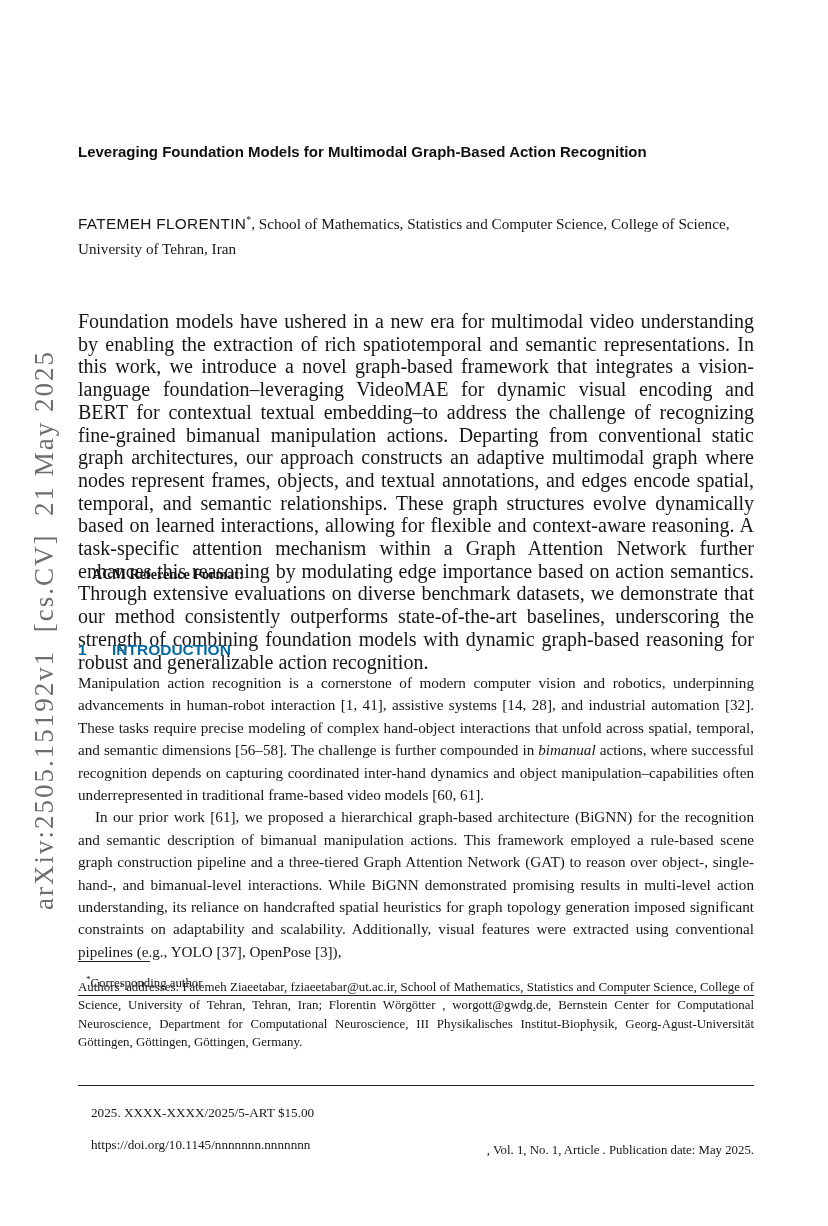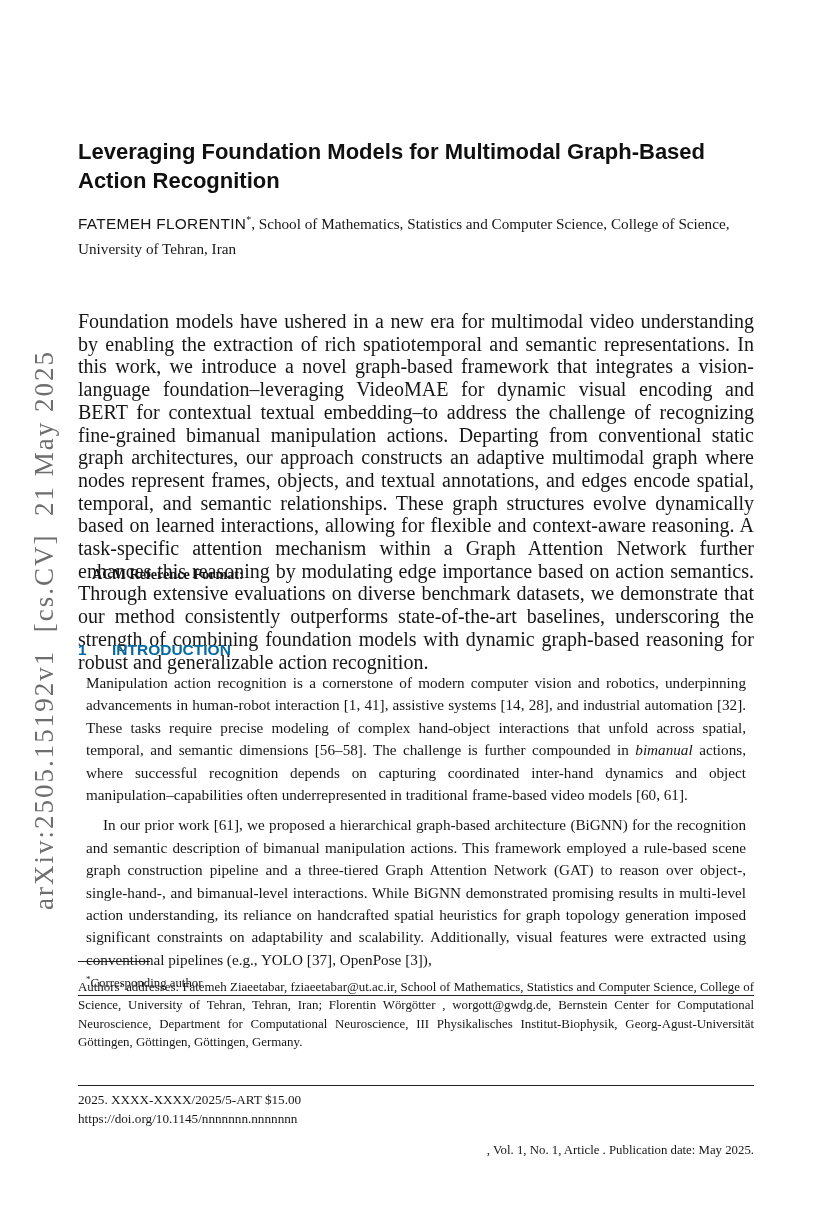--- a/index.html
+++ b/index.html
@@ -12,52 +12,52 @@
   .watermark {
     position:absolute; left:44px; top:630px;
     transform:translate(-50%,-50%) rotate(-90deg);
     white-space:pre; font-family:"Liberation Serif", serif;
     font-size:27px; color:#6e6e6e; letter-spacing:2px;
   }
 
   .title {
     top:138px; margin:0;
     font-family:"Liberation Sans", sans-serif; font-weight:bold;
-    font-size:22px; line-height:28.5px; color:#101010;
+    font-size:15px; line-height:28.5px; color:#101010;
   }
 
   .authors { top:212px; font-size:15.2px; line-height:24.6px; }
   .authors p { margin:0; }
   .aname { font-family:"Liberation Sans", sans-serif; font-size:15.4px; letter-spacing:0.3px; }
   .amark { font-size:10px; vertical-align:super; line-height:0; }
 
   .abstract { top:310px; margin:0; font-size:20px; line-height:22.7px; text-align:justify; }
 
   .acmref { top:565px; font-size:14.2px; line-height:19.2px;margin-left:14px; }
   .acmref p { margin:0; }
   .acmhead { font-weight:bold; }
   .acmtext { text-align:justify; }
 
   .intro { top:641px; }
   .sec { margin:0 0 13px 0; font-family:"Liberation Sans", sans-serif; font-weight:bold; font-size:15.5px; color:#0369a1; }
   .secnum { display:inline-block; width:34px; }
-  .body-par { margin:8px; font-size:15.2px; line-height:22.4px; text-align:justify; }
+  .body-par { margin:0; font-size:15.2px; line-height:22.4px; text-align:justify; }
   .body-par.indent { text-indent:17px; }
 
   .fnrule { top:961px; width:72px; border-top:1.2px solid #222; height:0; }
   .fntext { top:968px; margin:8px; font-size:12.8px; }
   .fntext sup { font-size:9px; line-height:0; }
 
   .rule-full { border-top:1.4px solid #222; height:0; }
   .rule1 { top:995px; }
   .addresses { top:978px; margin:0; font-size:12.9px; line-height:18.4px; text-align:justify; }
   .rule2 { top:1085px; }
 
   .copyright { top:1091px; font-size:13.2px; line-height:18.6px; }
-  .copyright p { margin:0; }
+  .copyright p { margin:13px; }
 
   .footer { top:1143px; margin:0; font-size:12.8px; text-align:right; }
 
   .doi { color:inherit; text-decoration:none; cursor:pointer; }
   em { font-style:italic; }
 </style>
 </head>
 <body>
 
 <div class="page">

